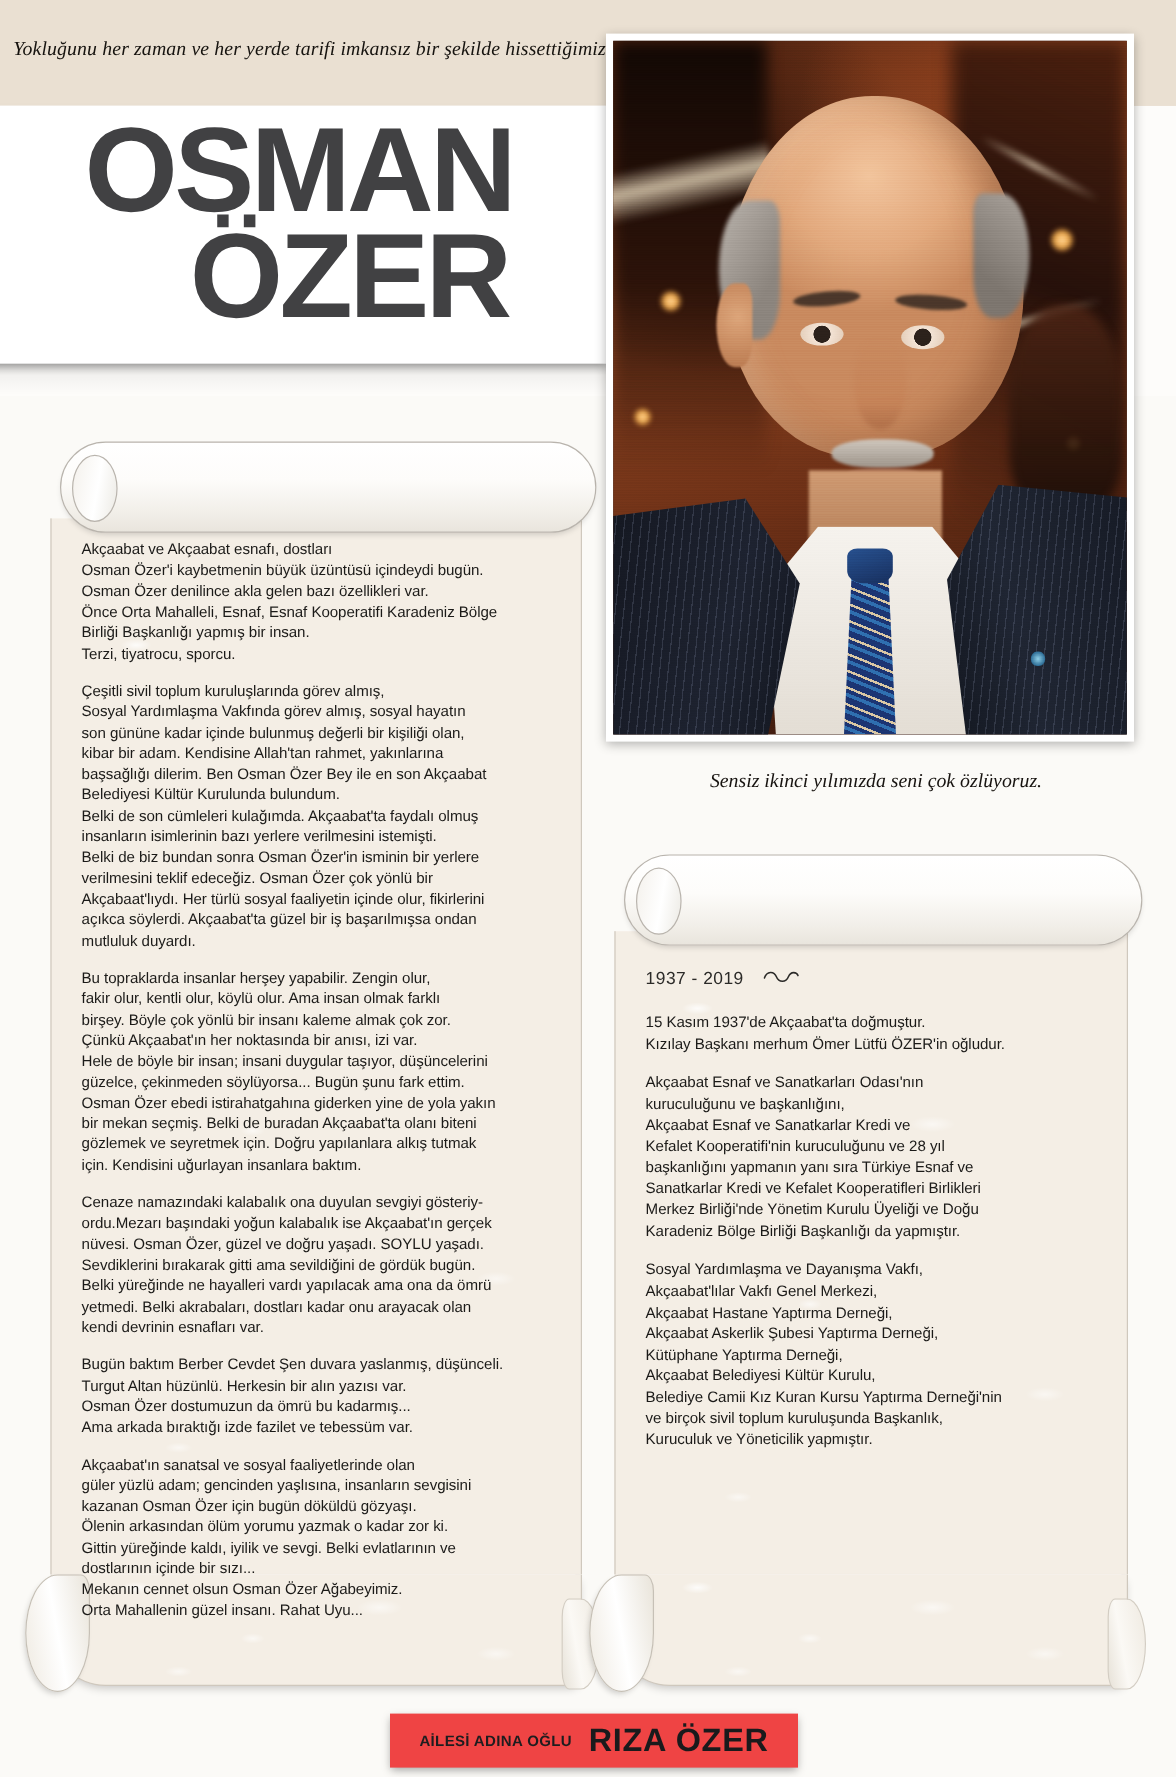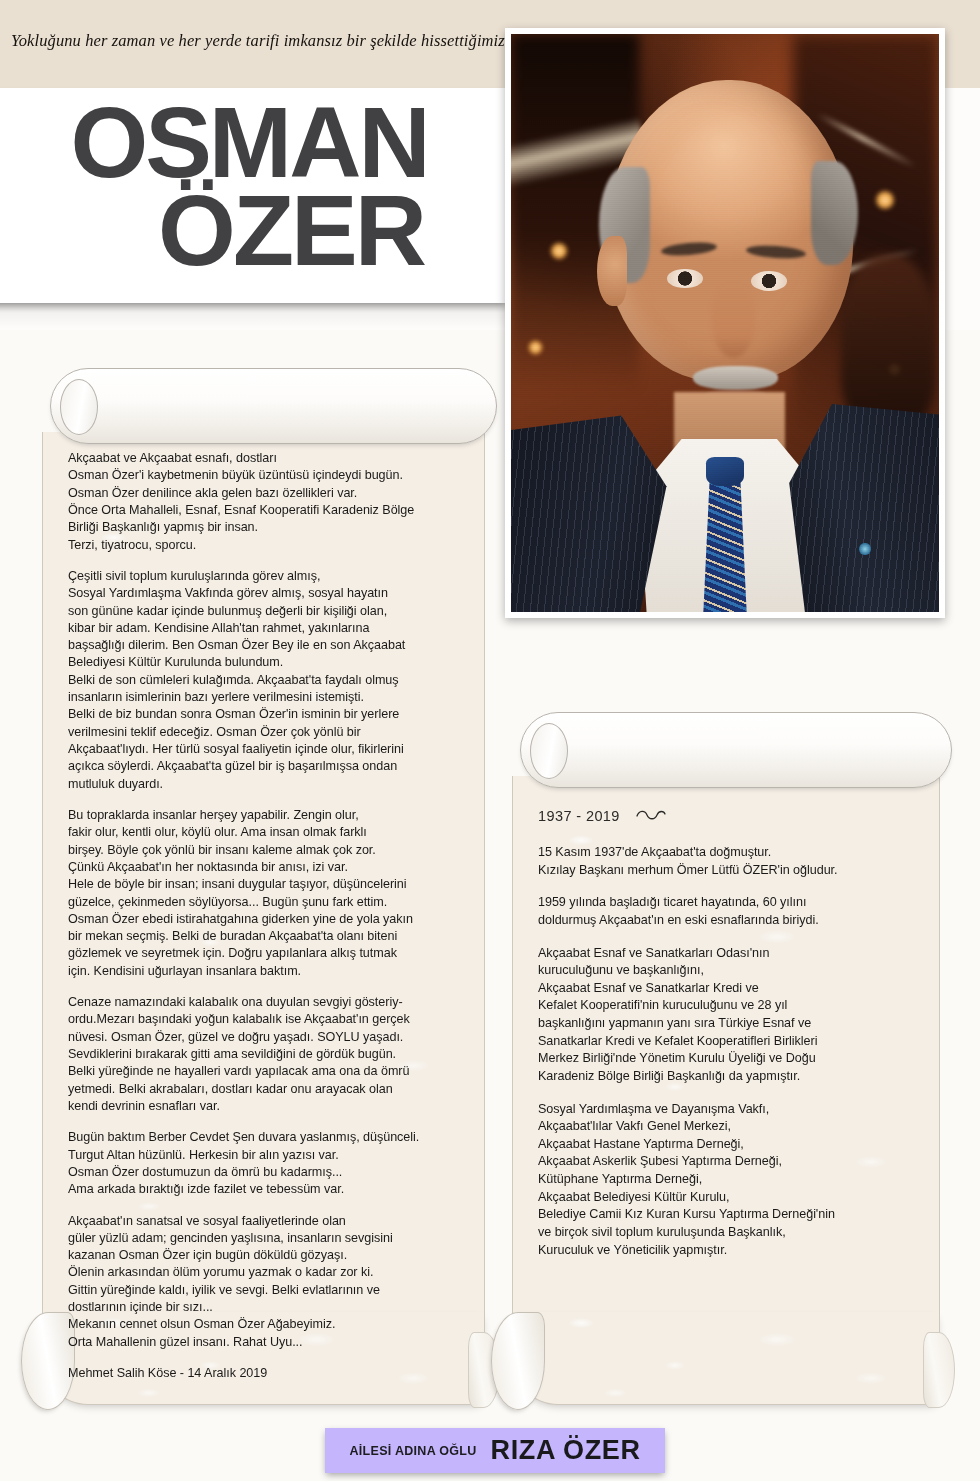--- a/index.html
+++ b/index.html
@@ -449,21 +449,21 @@
   .bio-body p { margin: 0 0 15px 0; }
   .bio-body p:last-child { margin-bottom: 12px; }
 
   
   .family-banner {
     position: absolute;
     left: 325px;
     top: 1428px;
     width: 340px;
     height: 45px;
-    background: #c4b5fd;
+    background: #ef4444;
     box-shadow: 0 3px 7px -1px rgba(0,0,0,.35);
     display: flex;
     align-items: center;
     justify-content: center;
     gap: 14px;
     z-index: 8;
   }
   .fb-small {
     font-size: 12.5px;
     font-weight: bold;
@@ -537,41 +537,41 @@
       </div>
     <div class="tie"></div>
     <div class="tie-knot"></div>
     <div class="lapel-pin"></div>
 
     <div class="photo-grain"></div>
   </div>
 </div>
 
 <div class="photo-caption">
+  <div>Sensiz ikinci yılımızda seni çok özlüyoruz.</div>
 </div>
 
 <div class="scroll" id="left-scroll">
   <div class="scroll-body">
     <div class="scroll-texture"></div>
   </div>
   <div class="scroll-bottom">
     <div class="scroll-texture"></div>
     <div class="scroll-curl"></div>
     <div class="scroll-curl-r"></div>
   </div>
   <div class="scroll-top-roll"></div>
 
   <div class="letter-text" id="letter-text">
       <p>Akçaabat ve Akçaabat esnafı, dostları<br>Osman Özer'i kaybetmenin büyük üzüntüsü içindeydi bugün.<br>Osman Özer denilince akla gelen bazı özellikleri var.<br>Önce Orta Mahalleli, Esnaf, Esnaf Kooperatifi Karadeniz Bölge<br>Birliği Başkanlığı yapmış bir insan.<br>Terzi, tiyatrocu, sporcu.</p>
       <p>Çeşitli sivil toplum kuruluşlarında görev almış,<br>Sosyal Yardımlaşma Vakfında görev almış, sosyal hayatın<br>son gününe kadar içinde bulunmuş değerli bir kişiliği olan,<br>kibar bir adam. Kendisine Allah'tan rahmet, yakınlarına<br>başsağlığı dilerim. Ben Osman Özer Bey ile en son Akçaabat<br>Belediyesi Kültür Kurulunda bulundum.<br>Belki de son cümleleri kulağımda. Akçaabat'ta faydalı olmuş<br>insanların isimlerinin bazı yerlere verilmesini istemişti.<br>Belki de biz bundan sonra Osman Özer'in  isminin bir yerlere<br>verilmesini teklif edeceğiz. Osman Özer çok yönlü bir<br>Akçabaat'lıydı. Her türlü sosyal faaliyetin içinde olur, fikirlerini<br>açıkca söylerdi. Akçaabat'ta güzel bir iş başarılmışsa ondan<br>mutluluk duyardı.</p>
       <p>Bu topraklarda insanlar herşey yapabilir. Zengin olur,<br>fakir olur, kentli olur, köylü olur. Ama insan olmak farklı<br>birşey. Böyle çok yönlü bir insanı kaleme almak çok zor.<br>Çünkü Akçaabat'ın her noktasında bir anısı, izi var.<br>Hele de böyle bir insan; insani duygular taşıyor, düşüncelerini<br>güzelce, çekinmeden söylüyorsa... Bugün şunu fark ettim.<br>Osman Özer ebedi istirahatgahına giderken yine de yola yakın<br>bir mekan seçmiş. Belki de buradan Akçaabat'ta olanı biteni<br>gözlemek ve seyretmek için. Doğru yapılanlara alkış tutmak<br>için. Kendisini uğurlayan insanlara baktım.</p>
       <p>Cenaze namazındaki kalabalık ona duyulan sevgiyi gösteriy-<br>ordu.Mezarı başındaki yoğun kalabalık ise Akçaabat'ın gerçek<br>nüvesi. Osman Özer, güzel ve doğru yaşadı. SOYLU yaşadı.<br>Sevdiklerini bırakarak gitti ama sevildiğini de gördük bugün.<br>Belki yüreğinde ne hayalleri vardı yapılacak ama ona da ömrü<br>yetmedi. Belki akrabaları, dostları kadar onu arayacak olan<br>kendi devrinin esnafları var.</p>
       <p>Bugün baktım Berber Cevdet Şen duvara yaslanmış, düşünceli.<br>Turgut Altan hüzünlü. Herkesin bir alın yazısı var.<br>Osman Özer dostumuzun da ömrü bu kadarmış...<br>Ama arkada bıraktığı izde fazilet ve tebessüm var.</p>
       <p>Akçaabat'ın sanatsal ve sosyal faaliyetlerinde olan<br>güler yüzlü adam; gencinden yaşlısına, insanların sevgisini<br>kazanan Osman Özer için bugün döküldü gözyaşı.<br>Ölenin arkasından ölüm yorumu yazmak o kadar zor ki.<br>Gittin yüreğinde kaldı, iyilik ve sevgi. Belki evlatlarının ve<br>dostlarının içinde bir sızı...<br>Mekanın cennet olsun Osman Özer Ağabeyimiz.<br>Orta Mahallenin güzel insanı. Rahat Uyu...</p>
-      <p class="sig">Mehmet Salih Köse - 14 Aralık 2019</p>
     </div>
 </div>
 
 <div class="scroll" id="right-scroll">
   <div class="scroll-body">
     <div class="scroll-texture"></div>
   </div>
   <div class="scroll-bottom">
     <div class="scroll-texture"></div>
     <div class="scroll-curl"></div>
@@ -583,21 +583,20 @@
     <div class="bio-dates">
       <span>1937 - 2019</span>
       <span class="squiggle">
         <svg width="30" height="12" viewBox="0 0 30 12" aria-hidden="true">
           <path d="M1 7 C3 1, 9 1, 11 6 C13 11, 19 11, 21 6 C23 1, 28 2, 29 5" fill="none" stroke="#2b2a28" stroke-width="1.3" stroke-linecap="round"></path>
         </svg>
       </span>
     </div>
     <div class="bio-body" id="bio-body">
         <p>15 Kasım 1937'de Akçaabat'ta doğmuştur.<br>Kızılay Başkanı merhum Ömer Lütfü ÖZER'in oğludur.</p>
-        <p>1959 yılında başladığı ticaret hayatında, 60 yılını<br>doldurmuş Akçaabat'ın en eski esnaflarında biriydi.</p>
         <p>Akçaabat Esnaf ve Sanatkarları Odası'nın<br>kuruculuğunu ve başkanlığını,<br>Akçaabat Esnaf ve Sanatkarlar Kredi ve<br>Kefalet Kooperatifi'nin kuruculuğunu ve 28 yıl<br>başkanlığını yapmanın yanı sıra Türkiye Esnaf ve<br>Sanatkarlar Kredi ve Kefalet Kooperatifleri Birlikleri<br>Merkez Birliği'nde Yönetim Kurulu Üyeliği ve Doğu<br>Karadeniz Bölge Birliği Başkanlığı da yapmıştır.</p>
         <p>Sosyal Yardımlaşma ve Dayanışma Vakfı,<br>Akçaabat'lılar Vakfı Genel Merkezi,<br>Akçaabat Hastane Yaptırma Derneği,<br>Akçaabat Askerlik Şubesi Yaptırma Derneği,<br>Kütüphane Yaptırma Derneği,<br>Akçaabat Belediyesi Kültür Kurulu,<br>Belediye Camii Kız Kuran Kursu Yaptırma Derneği'nin<br>ve birçok sivil toplum kuruluşunda Başkanlık,<br>Kuruculuk ve Yöneticilik yapmıştır.</p>
       </div>
   </div>
 </div>
 
 <div class="family-banner">
   <span class="fb-small">AİLESİ ADINA OĞLU</span>
   <span class="fb-big">RIZA ÖZER</span>
 </div>

